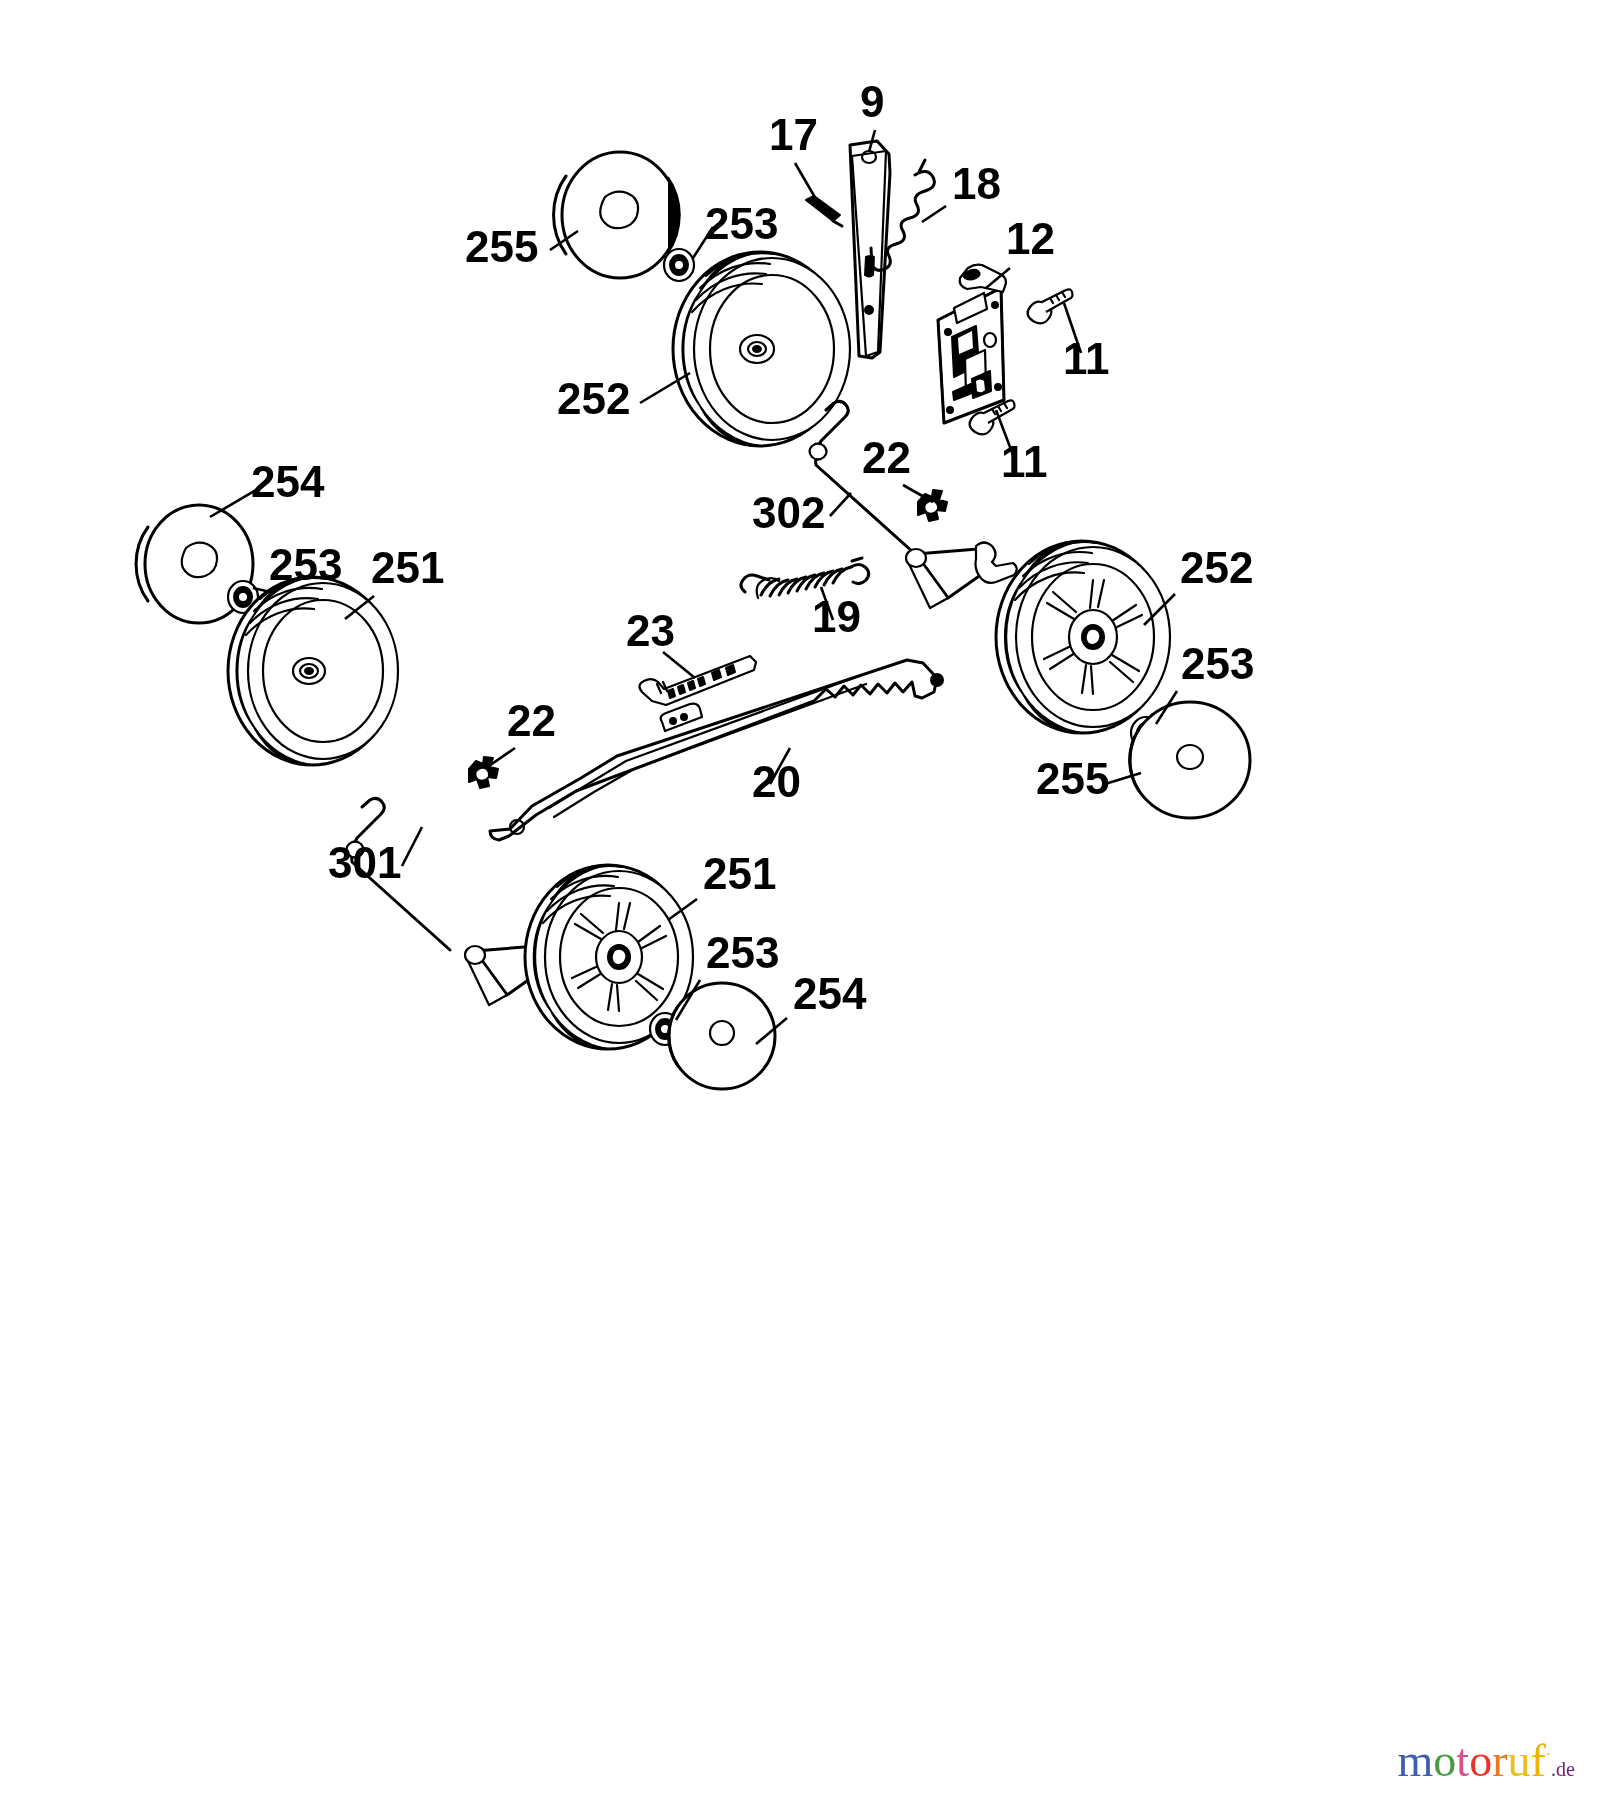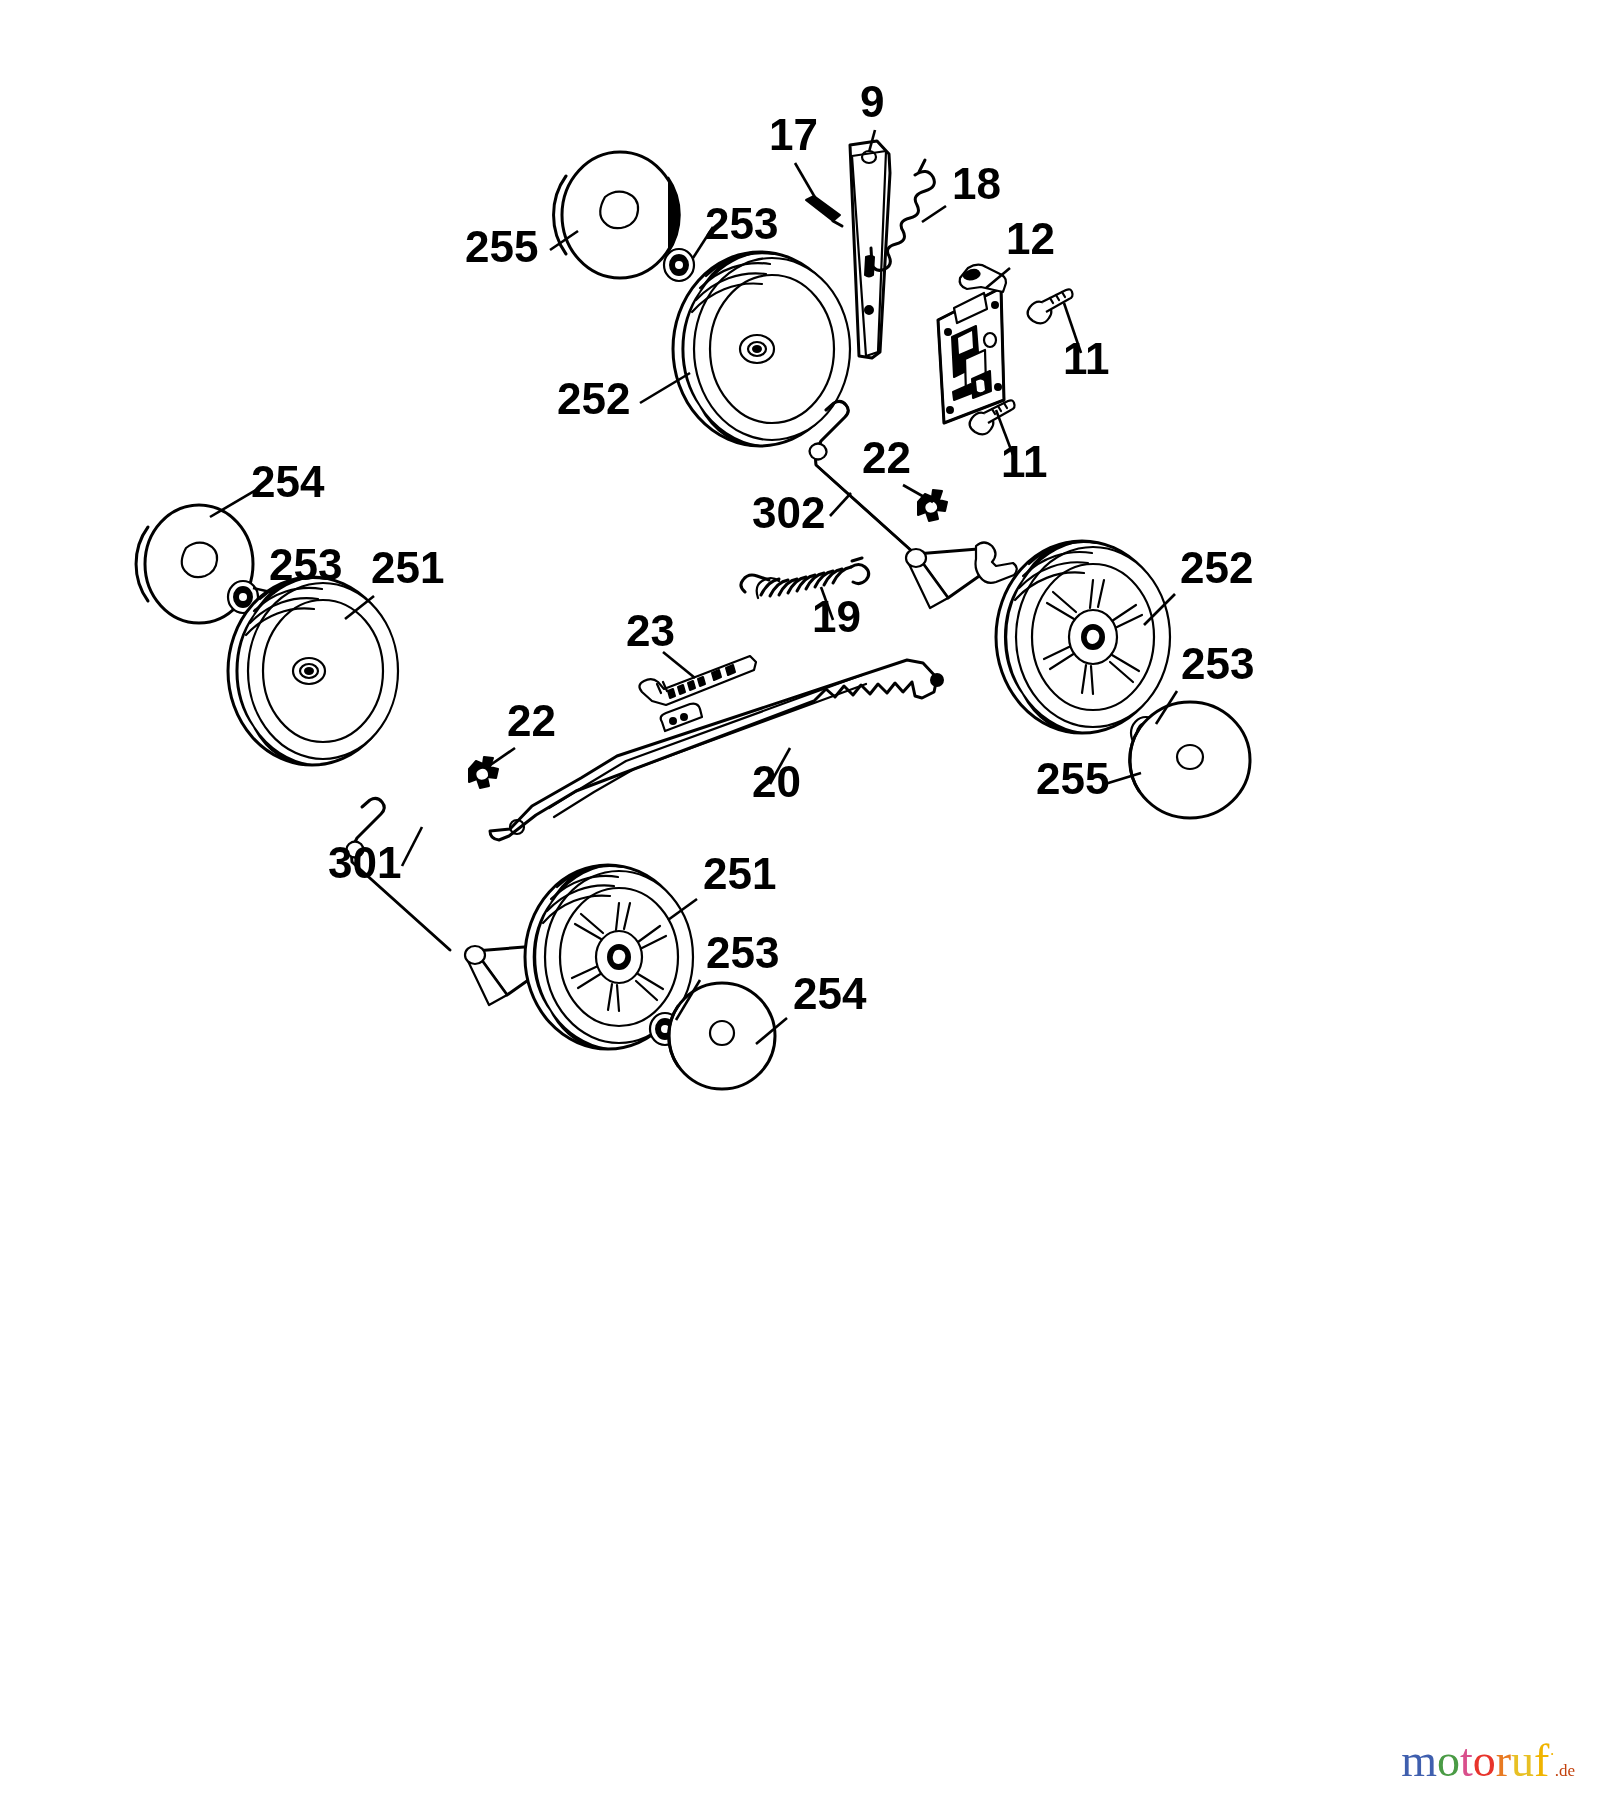--- a/index.html
+++ b/index.html
@@ -75,22 +75,22 @@
     position: absolute;
     right: 24px;
     bottom: 16px;
     font-family: "Liberation Serif", serif;
     font-size: 46px;
     letter-spacing: 0px;
     line-height: 1;
     user-select: none;
   }
   #watermark .wm-suffix {
-    font-size: 17px;
-    color: #c2410c;
+    font-size: 20px;
+    color: #701a75;
   }
   #watermark .wm-dot {
     font-size: 16px;
     vertical-align: super;
     color: #f0b400;
   }
 </style>
 </head>
 <body>
 

